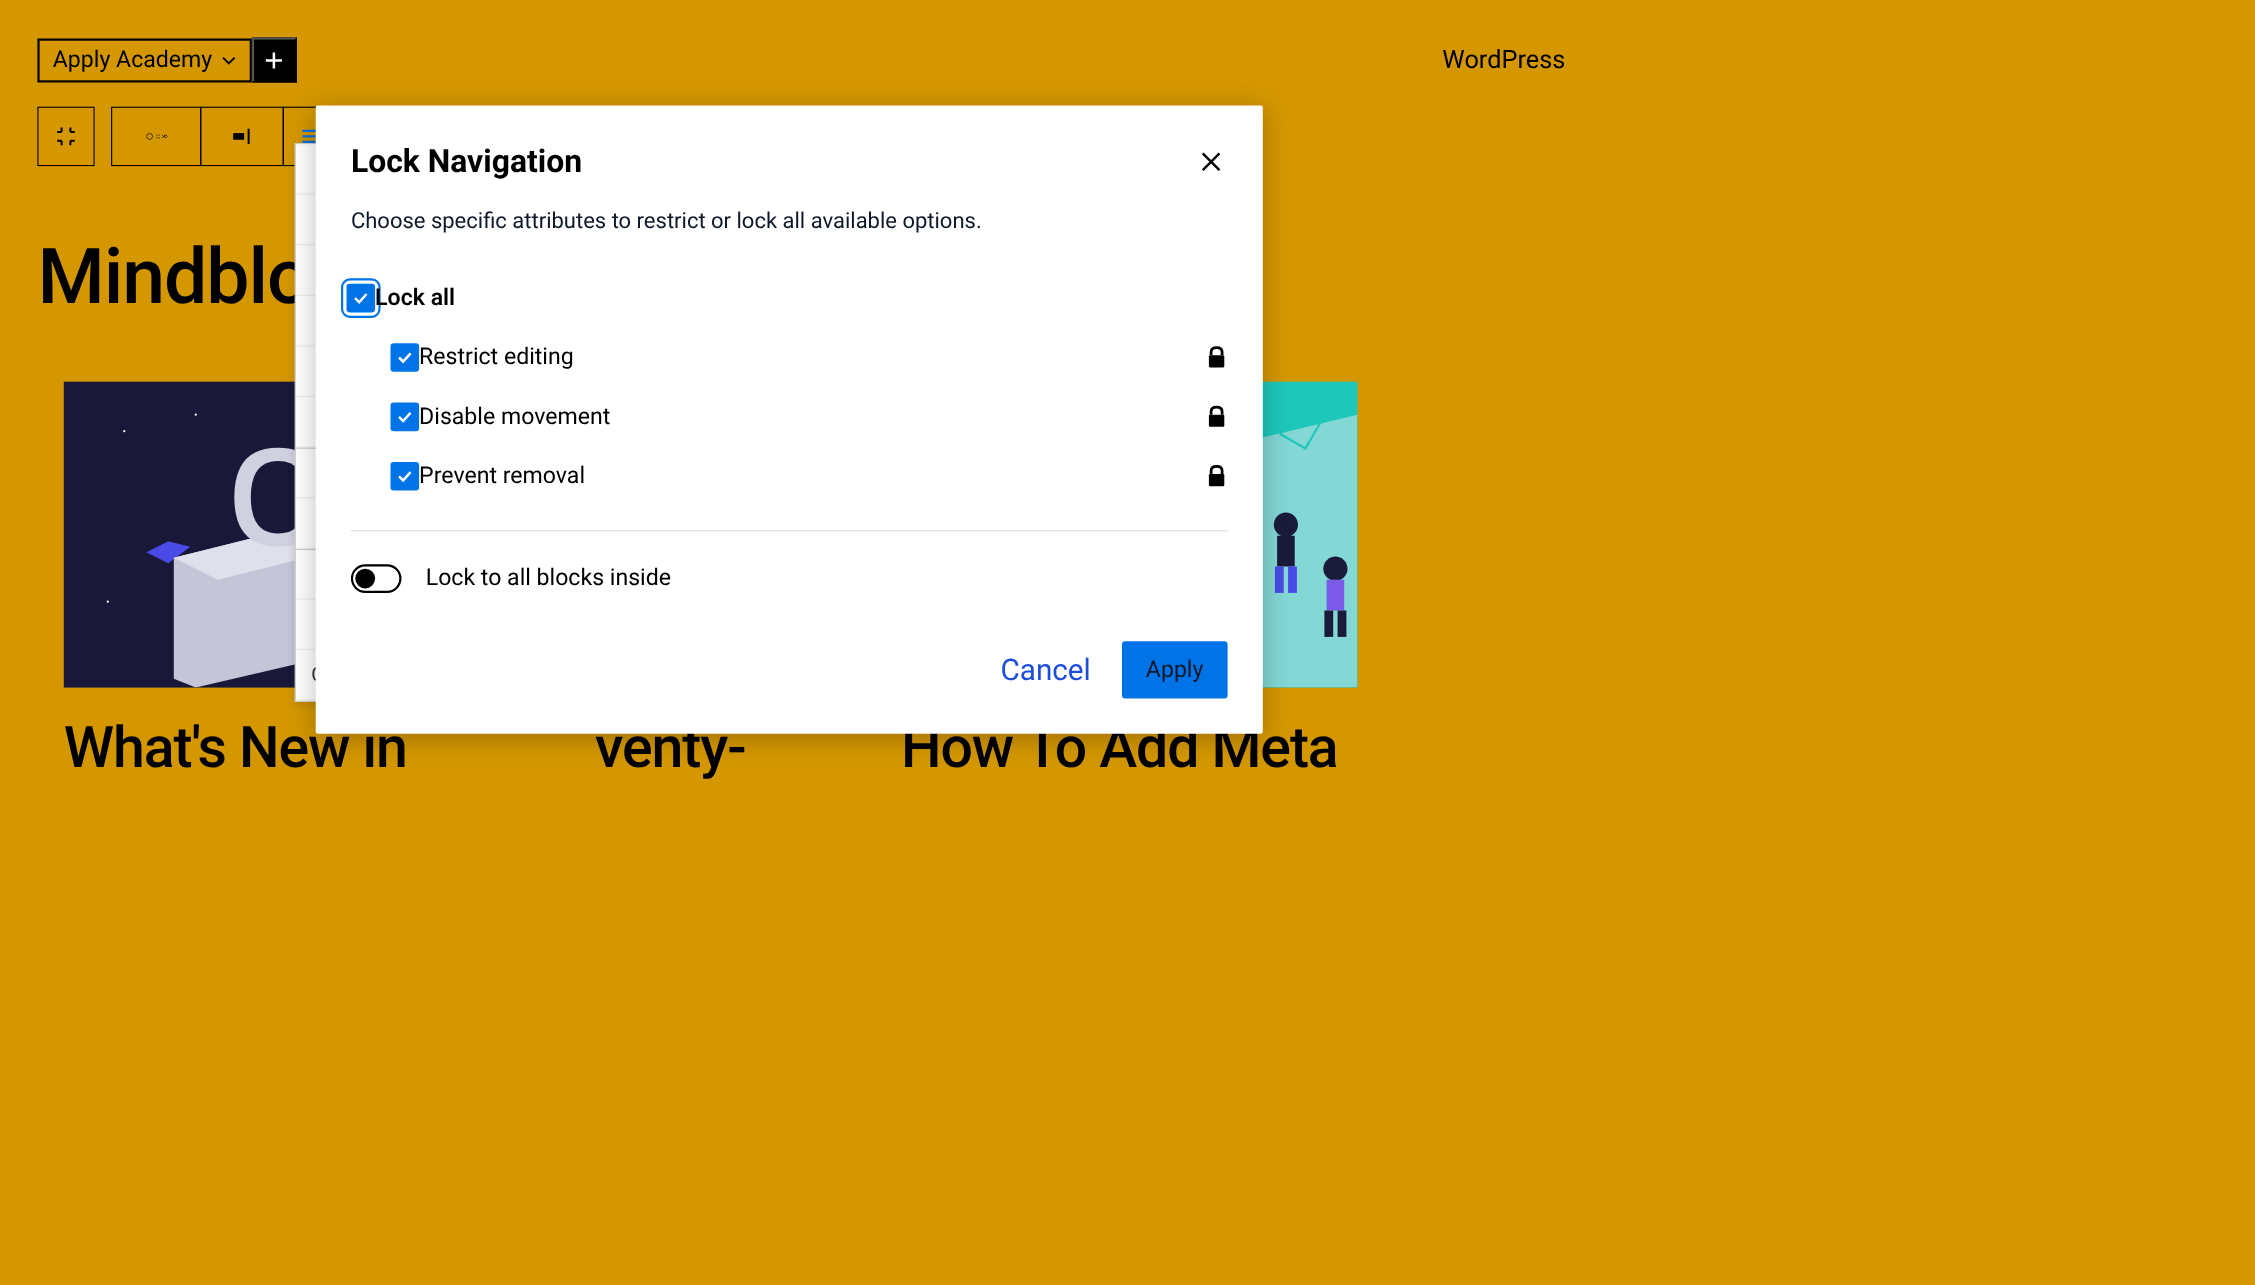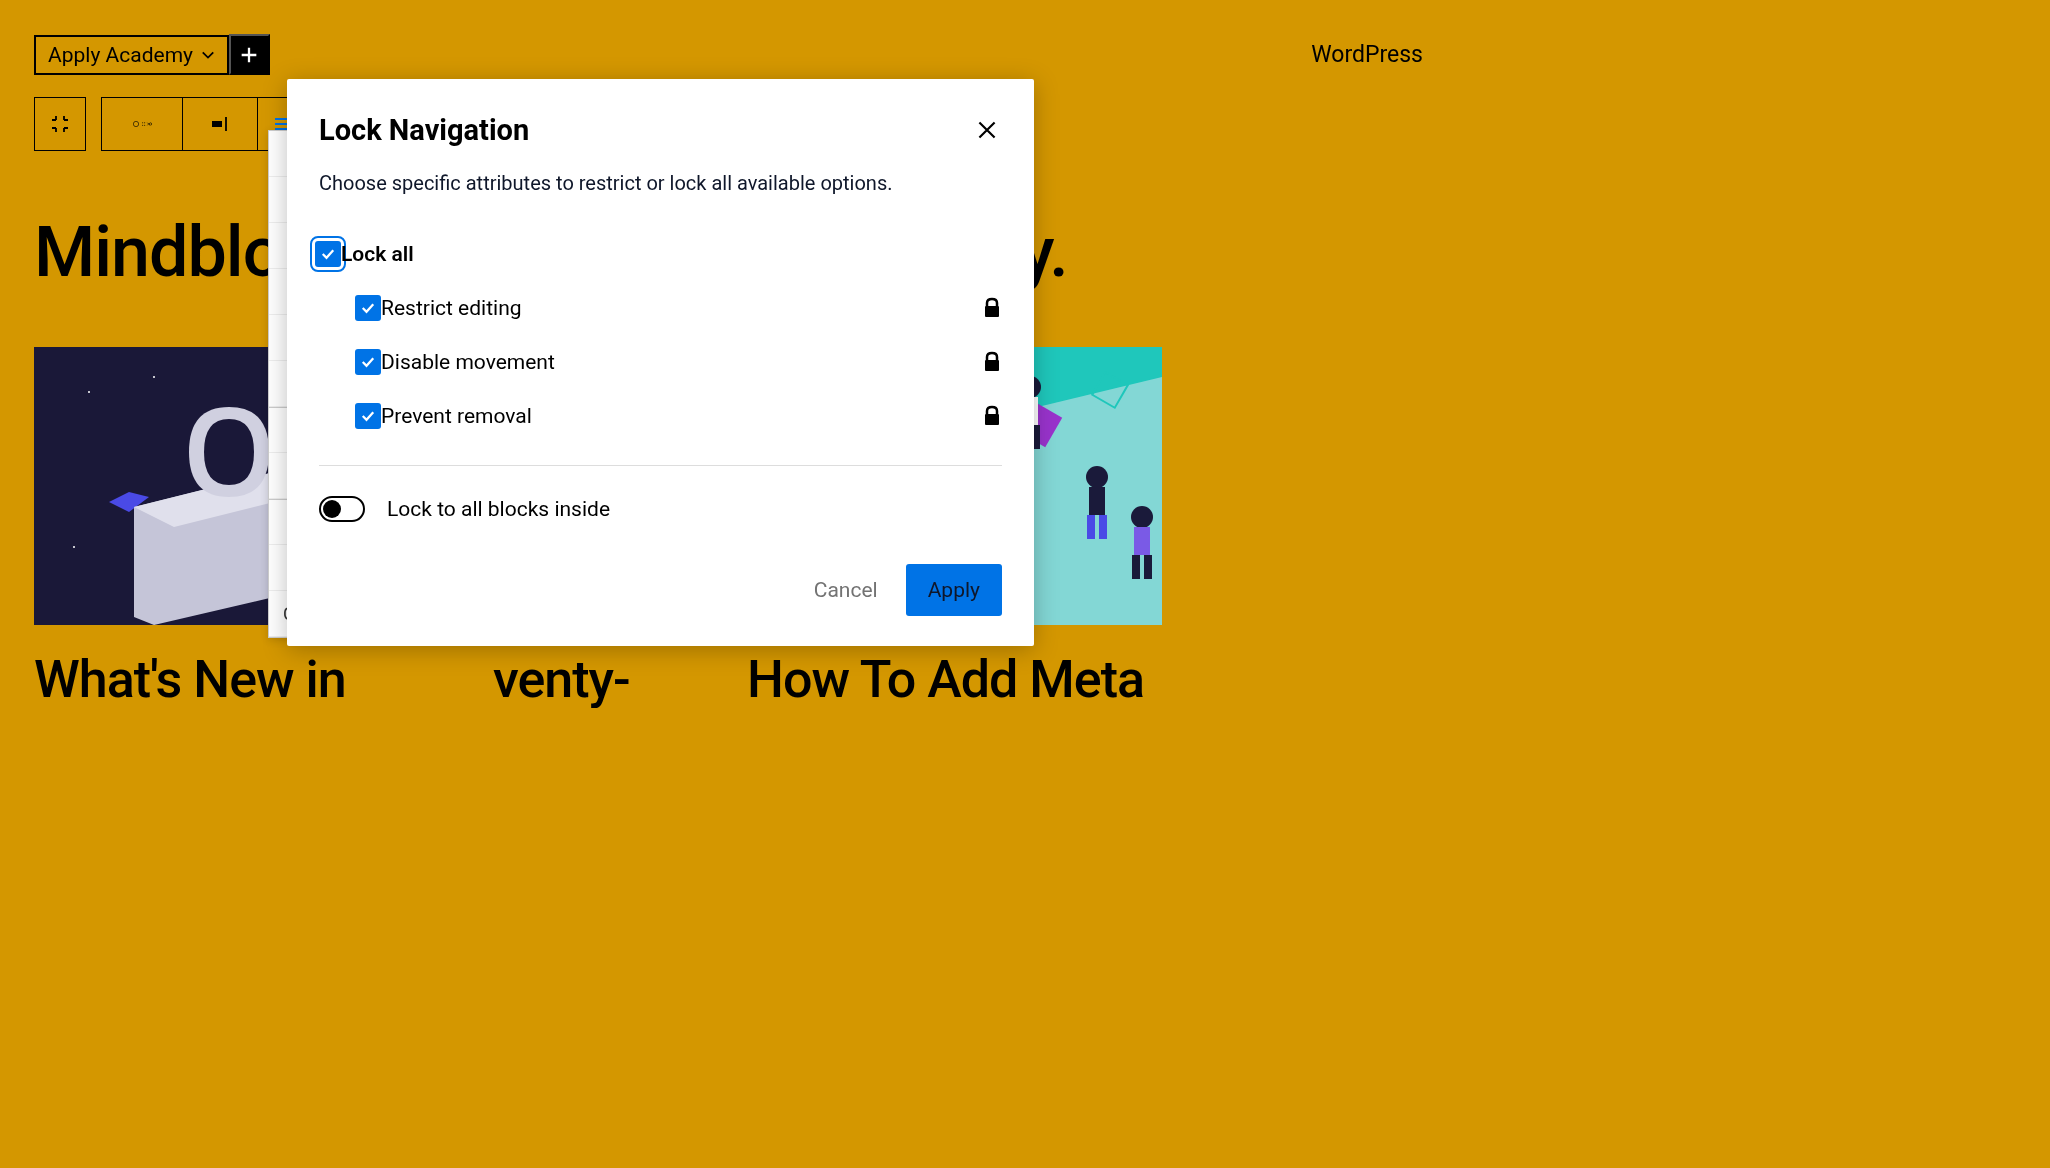--- a/index.html
+++ b/index.html
@@ -18,30 +18,30 @@
     .toolbar-btn { width: 52px; height: 54px; border: 1px solid #000; background: transparent; display: flex; align-items: center; justify-content: center; cursor: pointer; margin-left: -1px; }
     .toolbar-group:first-child .toolbar-btn:first-child { margin-left: 0; }
     .toolbar-group + .toolbar-group { margin-left: 16px; }
     .toolbar-btn svg { width: 24px; height: 24px; }
     .toolbar-btn.wide { width: 76px; }
     .toolbar-btn.wider { width: 82px; }
     
     .heading { font-size: 70px; font-weight: 500; margin: 60px 0 0 34px; letter-spacing: -1px; }
     
     .posts { display: flex; gap: 44px; margin: 54px 0 0 34px; }
-    .post { width: 415px; }
+    .post { width: 415px; margin-left: 24px; }
     .post-img { width: 415px; height: 278px; background: #2c2949; display: flex; align-items: center; justify-content: center; position: relative; color: #d0d0e0; font-size: 110px; font-weight: 300; }
     .post-img.teal { background: #1fc7bb; }
     .post-title { font-size: 52px; font-weight: 500; margin-top: 28px; letter-spacing: -1px; line-height: 1.05; }
     
     .dropdown-menu { position: absolute; left: 268px; top: 130px; width: 250px; background: #fff; border: 1px solid #ccc; box-shadow: 0 2px 8px rgba(0,0,0,0.15); z-index: 5; }
     .menu-item { padding: 10px 14px; font-size: 18px; color: #333; cursor: pointer; display: flex; align-items: center; justify-content: space-between; border-bottom: 1px solid #eee; min-height: 46px; }
     .menu-item svg { width: 22px; height: 22px; }
     
-    .modal { position: absolute; left: 287px; top: 79px; width: 747px; background: #fff; box-shadow: 0 4px 24px rgba(0,0,0,0.25); z-index: 10; border-radius: 2px; padding: 34px 32px 30px 32px; }
+    .modal { position: absolute; left: 287px; top: 96px; width: 861px; background: #fff; box-shadow: 0 4px 24px rgba(0,0,0,0.25); z-index: 10; border-radius: 2px; padding: 34px 32px 30px 32px; }
     .modal-header { display: flex; justify-content: space-between; align-items: center; margin-bottom: 24px; }
     .modal-title { font-size: 29px; font-weight: 700; }
     .modal-close { width: 30px; height: 30px; cursor: pointer; display: flex; align-items: center; justify-content: center; }
     .modal-close svg { width: 26px; height: 26px; }
     .modal-desc { font-size: 20px; color: #0f172a; margin-bottom: 32px; }
     
     .option-row { display: flex; align-items: center; padding: 14px 0; }
     .option-row.main { margin-left: -4px; }
     .option-row.sub { padding-left: 36px; justify-content: space-between; }
     .option-left { display: flex; align-items: center; }
@@ -52,21 +52,21 @@
     .option-label.bold { font-weight: 600; }
     .lock-icon { width: 20px; height: 22px; }
     
     .modal-hr { border: none; border-top: 1px solid #ddd; margin: 22px 0; }
     
     .toggle-row { display: flex; align-items: center; gap: 22px; padding: 8px 0; }
     .toggle { width: 46px; height: 26px; border-radius: 13px; border: 2px solid #000; background: #fff; position: relative; cursor: pointer; }
     .toggle-knob { width: 18px; height: 18px; background: #000; border-radius: 50%; position: absolute; left: 2px; top: 2px; }
     
     .modal-actions { display: flex; justify-content: flex-end; gap: 20px; margin-top: 34px; align-items: center; }
-    .btn-cancel { color: #737373; font-size: 21px; background: none; border: none; cursor: pointer; padding: 12px 8px; }
+    .btn-cancel { color: #1d4ed8; font-size: 27px; background: none; border: none; cursor: pointer; padding: 12px 8px; }
     .btn-apply { background: #0073e6; color: #0f172a; font-size: 21px; border: none; padding: 14px 22px; cursor: pointer; border-radius: 3px; }
   </style>
 </head>
 <body>
 
 <div class="top-bar">
   <div class="nav-left">
     <button class="nav-dropdown">
       <span>Apply Academy</span>
       <svg viewBox="0 0 16 16">

